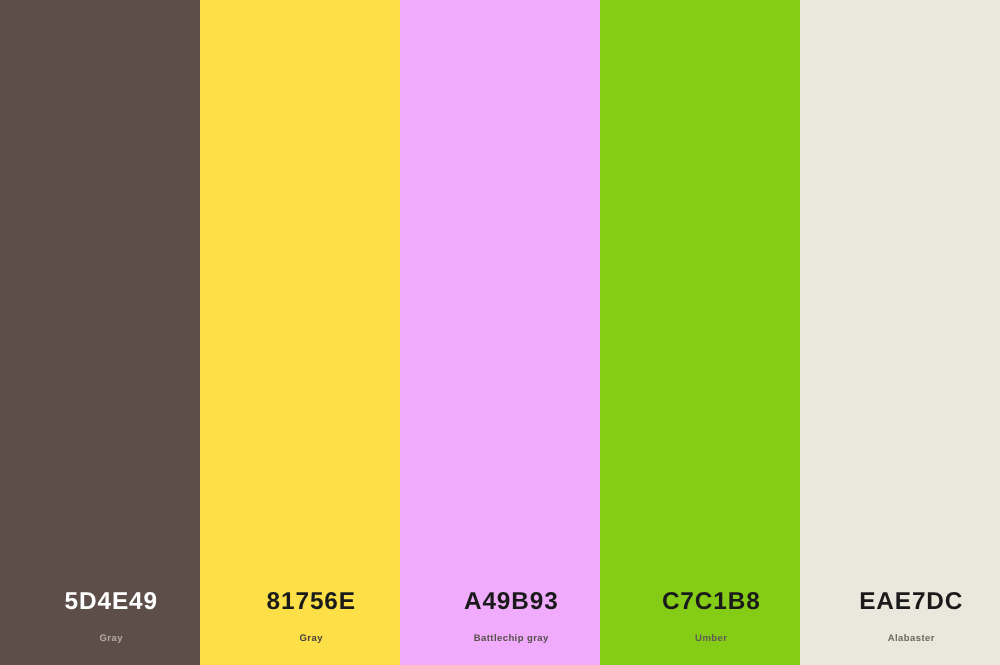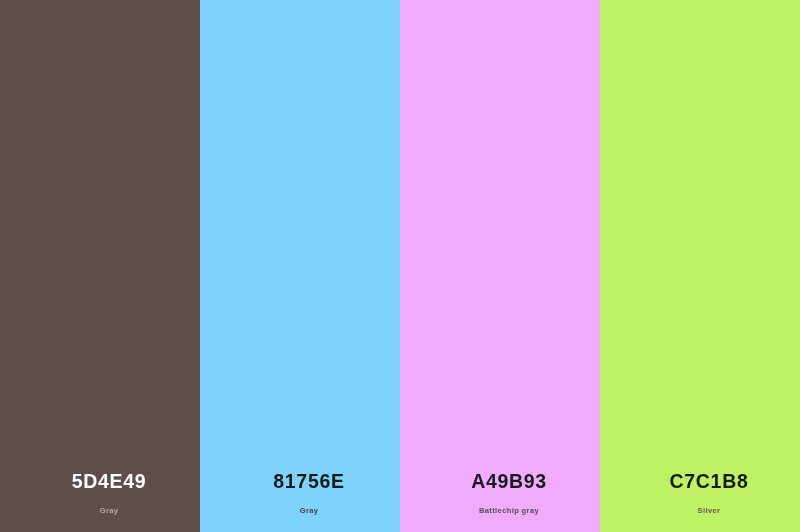--- a/index.html
+++ b/index.html
@@ -67,35 +67,41 @@
 
 <div id="palette-card" style="width: 800px; height: 532px;">
 
   <div class="swatch" style="background-color: rgb(93, 78, 73);">
     <div class="swatch-labels">
       <div class="swatch-hex" style="color: rgb(255, 255, 255);">5D4E49</div>
       <div class="swatch-name" style="color: rgb(179, 169, 164);">Gray</div>
     </div>
   </div>
 
-  <div class="swatch" style="background-color: #7dd3fc;">
+  <div class="swatch" style="background-color: #fde047;">
     <div class="swatch-labels">
       <div class="swatch-hex" style="color: rgb(26, 26, 26);">81756E</div>
       <div class="swatch-name" style="color: rgb(74, 66, 61);">Gray</div>
     </div>
   </div>
 
   <div class="swatch" style="background-color: #f0abfc;">
     <div class="swatch-labels">
       <div class="swatch-hex" style="color: rgb(26, 26, 26);">A49B93</div>
       <div class="swatch-name" style="color: rgb(87, 80, 74);">Battlechip gray</div>
     </div>
   </div>
 
-  <div class="swatch" style="background-color: #bef264; align-items: center;">
+  <div class="swatch" style="background-color: #84cc16; align-items: center;">
     <div class="swatch-labels">
       <div class="swatch-hex" style="color: rgb(26, 26, 26);">C7C1B8</div>
-      <div class="swatch-name" style="color: rgb(95, 90, 84);">Silver</div>
+      <div class="swatch-name" style="color: rgb(95, 90, 84);">Umber</div>
     </div>
   </div>
 
+  <div class="swatch" style="background-color: rgb(234, 231, 220);">
+    <div class="swatch-labels">
+      <div class="swatch-hex" style="color: rgb(26, 26, 26);">EAE7DC</div>
+      <div class="swatch-name" style="color: rgb(110, 106, 97);">Alabaster</div>
+    </div>
+  </div>
 
 </div>
 
 </body></html>

